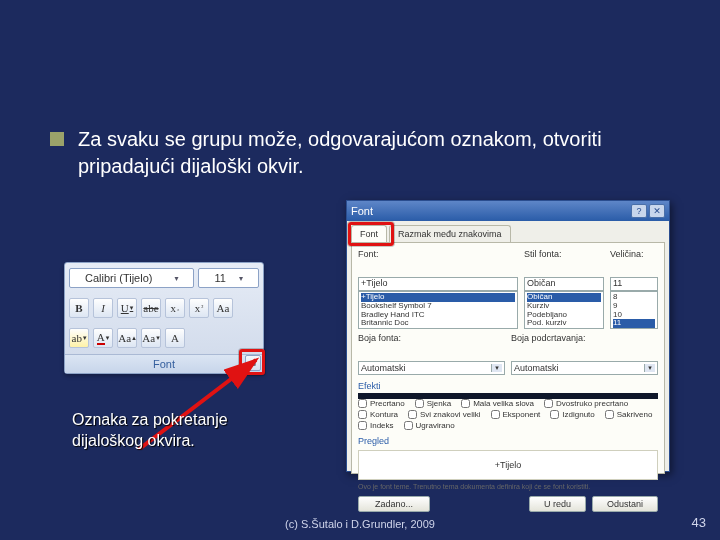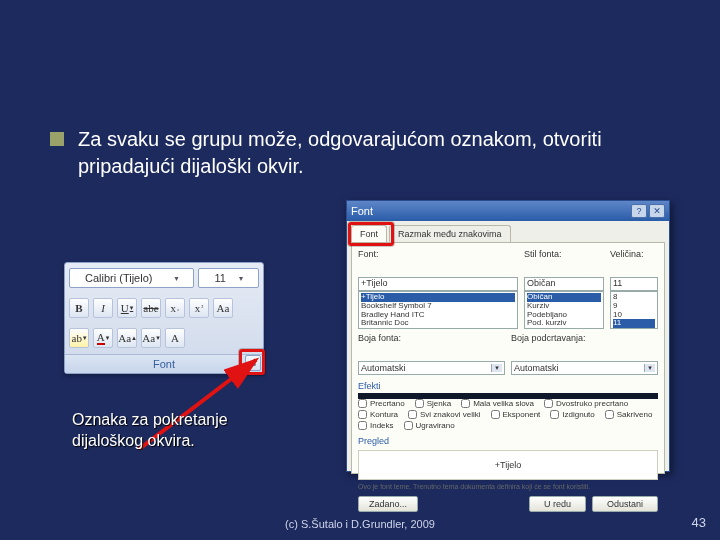--- a/index.html
+++ b/index.html
@@ -47,21 +47,21 @@
 .drp .arr{margin-left:auto;background:#dfe6f2;border-left:1px solid #9aa;width:10px;text-align:center;font-size:7px}
 .grp-label{color:#2a5ca8;margin:6px 0 2px 0}
 .grp{border-top:6px solid #0f172a;}
 .chk-row{display:flex;flex-wrap:wrap;gap:2px 10px}
 .chk{display:flex;align-items:center;gap:3px;font-size:8px}
 .chk input{width:9px;height:9px;margin:0}
 .preview{border:1px solid #cfcfbd;height:28px;margin-top:4px;display:flex;align-items:center;justify-content:center;background:#fff}
 .hint{font-size:7px;color:#666;margin-top:3px}
 .dlg-btns{display:flex;gap:6px;justify-content:flex-end;margin-top:6px}
 .dbtn{border:1px solid #9aa;background:linear-gradient(#fefefe,#e4e4da);padding:2px 14px;border-radius:2px;font-size:9px}
-.dbtn.def{padding:2px 10px;margin-right:auto;margin-left:0}
+.dbtn.def{padding:2px 16px;margin-right:auto;margin-left:0}
 
 
 .arrow{position:absolute;left:138px;top:350px;width:130px;height:100px;pointer-events:none}
 </style>
 </head>
 <body>
 <div class="slide">
 
 
 <div class="body">

